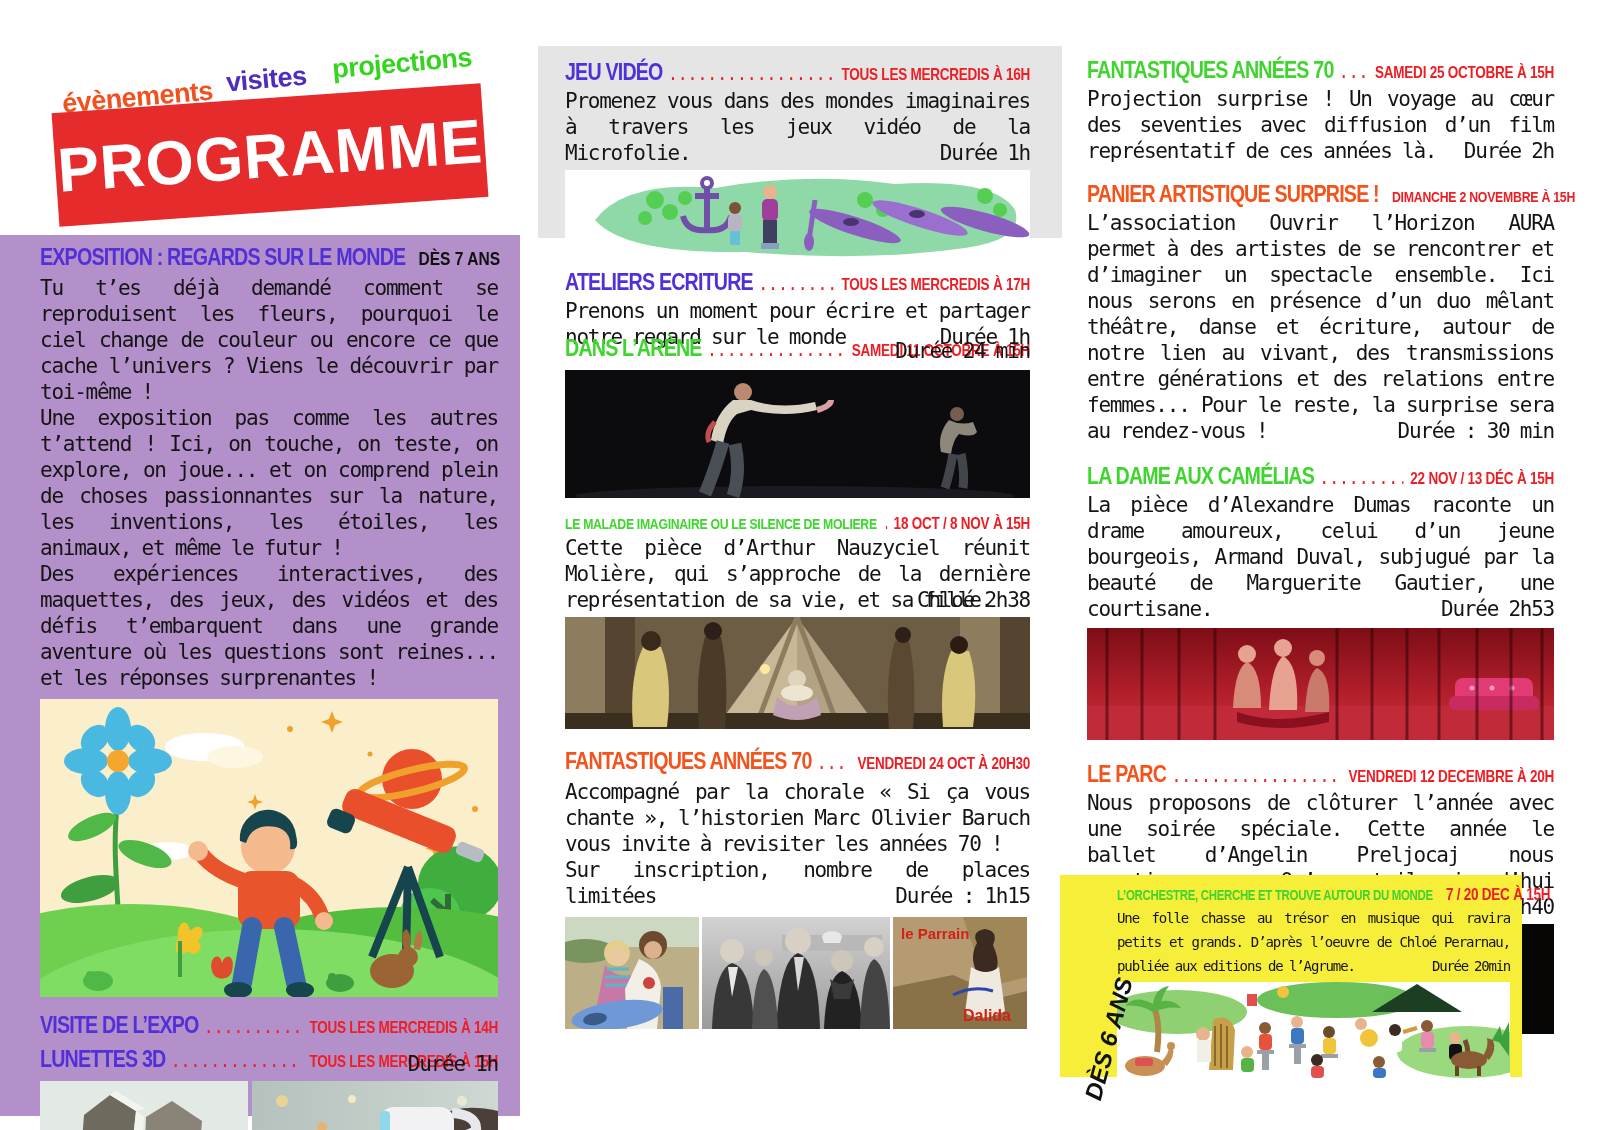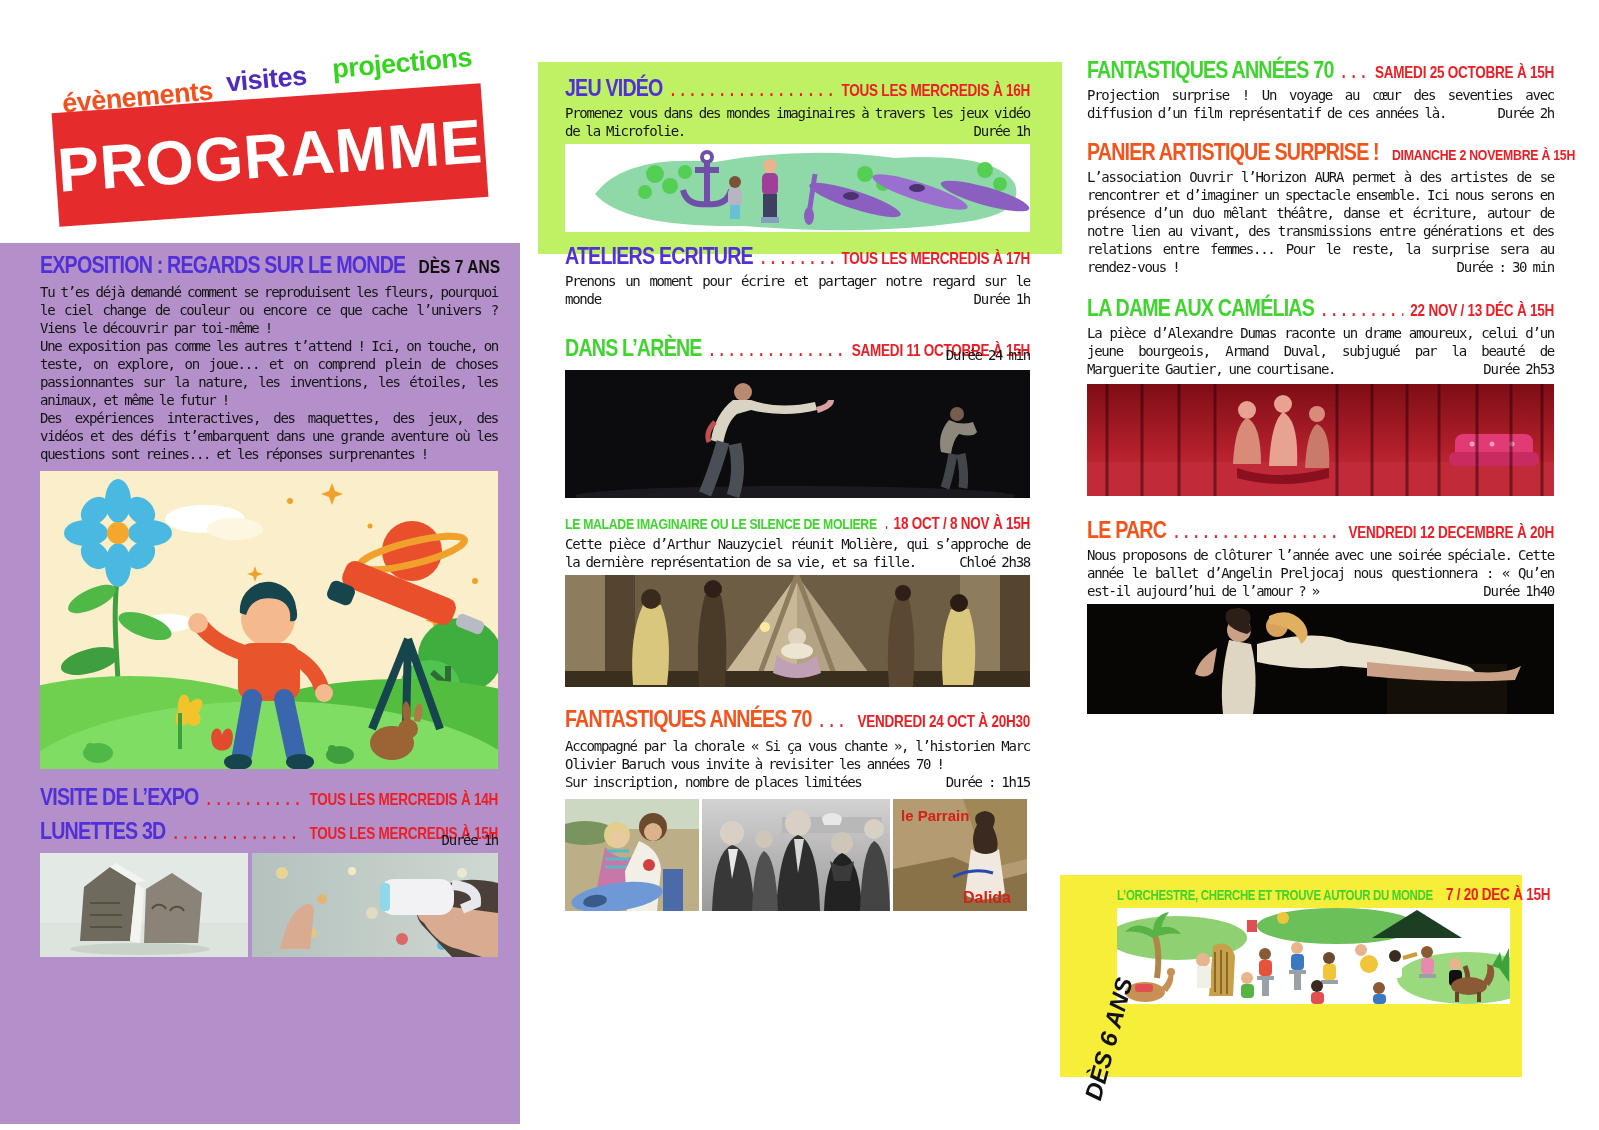--- a/index.html
+++ b/index.html
@@ -7,42 +7,42 @@
         font-family:"DejaVu Sans Mono",monospace;color:#141414;}
   
   .tag{position:absolute;font-family:"Liberation Sans",sans-serif;font-weight:bold;font-size:27px;
        letter-spacing:-0.5px;transform:rotate(-5deg);}
   .tag-orange{color:#f0511f;} .tag-violet{color:#4f2bbf;} .tag-green{color:#35d41f;}
   #banner{position:absolute;left:55px;top:98px;width:430px;height:114px;background:#e62b2d;
           transform:rotate(-4deg);display:flex;align-items:center;justify-content:center;}
   #banner span{color:#fff;font-family:"Liberation Sans",sans-serif;font-weight:bold;font-size:62px;
           letter-spacing:1px;}
   
-  .left-panel{position:absolute;left:0;top:243px;width:520px;height:881px;background:#b390c9;
+  .left-panel{position:absolute;left:0;top:235px;width:520px;height:881px;background:#b390c9;
           box-sizing:border-box;padding:8px 22px 0 40px;}
-  .mid-purple{position:absolute;left:538px;top:46px;width:524px;height:192px;background:#bef264;
-          box-sizing:border-box;padding:12px 32px 0 27px;margin-top:16px;}
+  .mid-purple{position:absolute;left:538px;top:46px;width:524px;height:192px;background:#e5e5e5;
+          box-sizing:border-box;padding:12px 32px 0 27px;}
   .mid-col{position:absolute;left:565px;top:312px;width:465px;}
   .right-col{position:absolute;left:1087px;top:46px;width:467px;padding-top:10px;}
   .yellow-box{position:absolute;left:1060px;top:875px;width:462px;height:202px;background:#f6ee38;
           box-sizing:border-box;padding:10px 12px 0 57px;}
   
   .hdr{display:flex;align-items:baseline;width:122%;transform:scaleX(0.8197);transform-origin:left top;
        white-space:nowrap;}
   .t{font-family:"Liberation Sans",sans-serif;font-weight:bold;font-size:24px;letter-spacing:-1px;}
   .t-sm{font-size:15px;letter-spacing:-0.4px;}
   .violet{color:#5230d8;} .green{color:#3fd52e;} .orange{color:#f4531c;}
   .dots{flex:1;overflow:hidden;white-space:nowrap;color:#ee1d23;font-weight:bold;font-size:15px;
         letter-spacing:3px;margin:0 8px;}
   .date{color:#ee1d23;font-family:"Liberation Sans",sans-serif;font-weight:bold;font-size:16.5px;
         letter-spacing:-0.3px;}
   .date-sm{font-size:15px;}
   .age{color:#111;font-family:"Liberation Sans",sans-serif;font-weight:bold;font-size:19px;margin-left:16px;}
   
-  .para{position:relative;text-align:justify;font-size:14px;line-height:18px;letter-spacing:-1.25px;
+  .para{position:relative;text-align:justify;font-size:21px;line-height:26px;letter-spacing:-1.25px;
         word-spacing:-1px;margin:0;}
   .dur{position:absolute;right:0;bottom:0;font-weight:normal;letter-spacing:-1.25px;}
   .img{display:block;}
   .photo-row{display:flex;gap:4px;}
   .age6{position:absolute;left:-16px;top:150px;width:130px;text-align:center;
         transform:rotate(-75deg);transform-origin:center;
         font-family:"Liberation Sans",sans-serif;font-weight:bold;font-style:italic;font-size:24px;color:#111;}
   .ybody{font-size:14px;letter-spacing:-1.1px;line-height:24px;}
   .mt2{margin-top:2px;} .mt4{margin-top:4px;} .mt6{margin-top:6px;} .mt8{margin-top:8px;}
   .mt10{margin-top:10px;} .mt14{margin-top:14px;} .mt16{margin-top:16px;} .mt18{margin-top:18px;}
@@ -472,20 +472,24 @@
     </svg>
   </div>
 
   <div class="yellow-box">
     <div class="age6">DÈS 6 ANS</div>
     <div class="hdr">
       <span class="t t-sm green" style="font-size:14px;">L’ORCHESTRE, CHERCHE ET TROUVE AUTOUR DU MONDE</span>
       <span class="dots">.</span>
       <span class="date">7 / 20 DEC  À 15H</span>
     </div>
+    <p class="para ybody mt2">
+      <span>Une folle chasse au trésor en musique qui ravira petits et grands.  D’après l’oeuvre de Chloé Perarnau, publiée aux editions de l’Agrume.</span>
+      <span class="dur">Durée 20min</span>
+    </p>
     <svg class="img mt4" width="393" height="96" viewBox="0 0 393 96">
       <rect width="393" height="96" fill="#ffffff"></rect>
       <ellipse cx="60" cy="30" rx="70" ry="22" fill="#8fd072"></ellipse>
       <ellipse cx="220" cy="18" rx="80" ry="18" fill="#6cc05a"></ellipse>
       <path d="M255 30 L300 2 L345 30 z" fill="#1c3f24"></path>
       <ellipse cx="350" cy="70" rx="70" ry="26" fill="#9ad97e"></ellipse>
       <g>
         <path d="M40 70 q4 -30 -4 -48" stroke="#b08648" stroke-width="6" fill="none"></path>
         <path d="M36 22 q-18 -10 -28 2 q14 -2 28 6 M36 22 q2 -16 16 -18 q-8 10 -8 20 M36 22 q18 -8 28 4 q-14 -2 -28 4" fill="#57b344"></path>
       </g>

